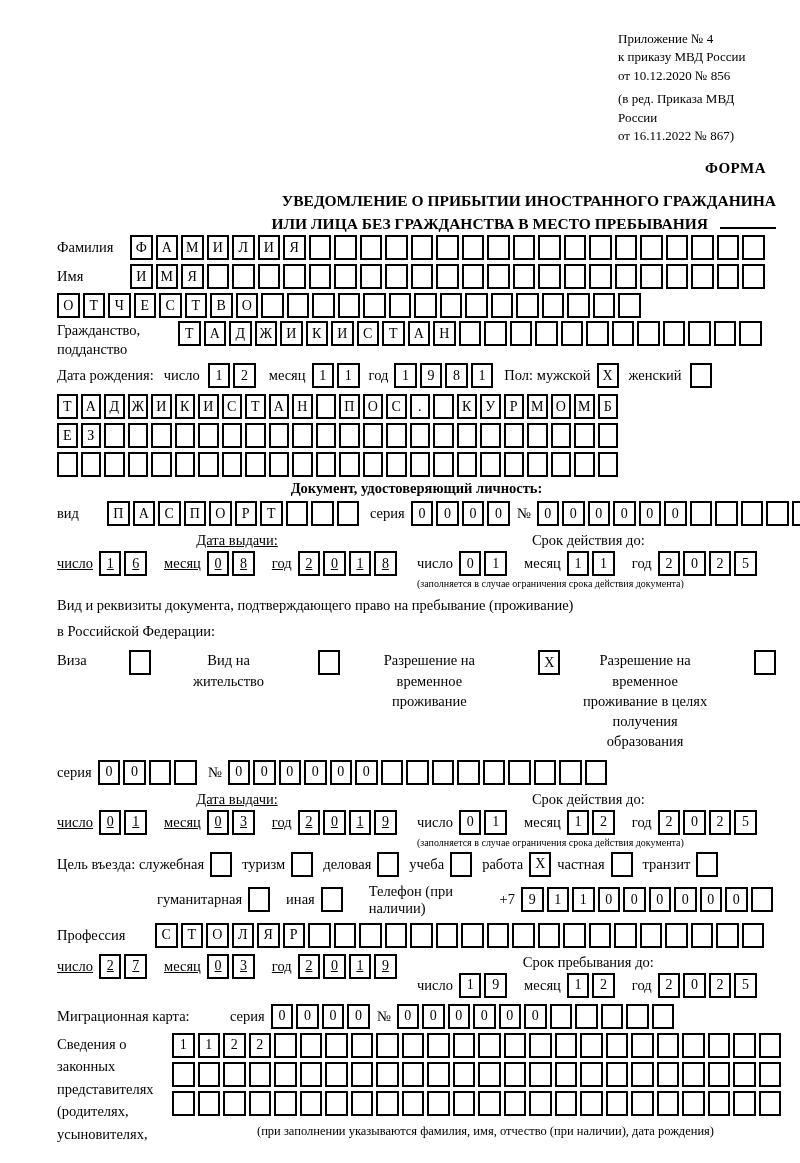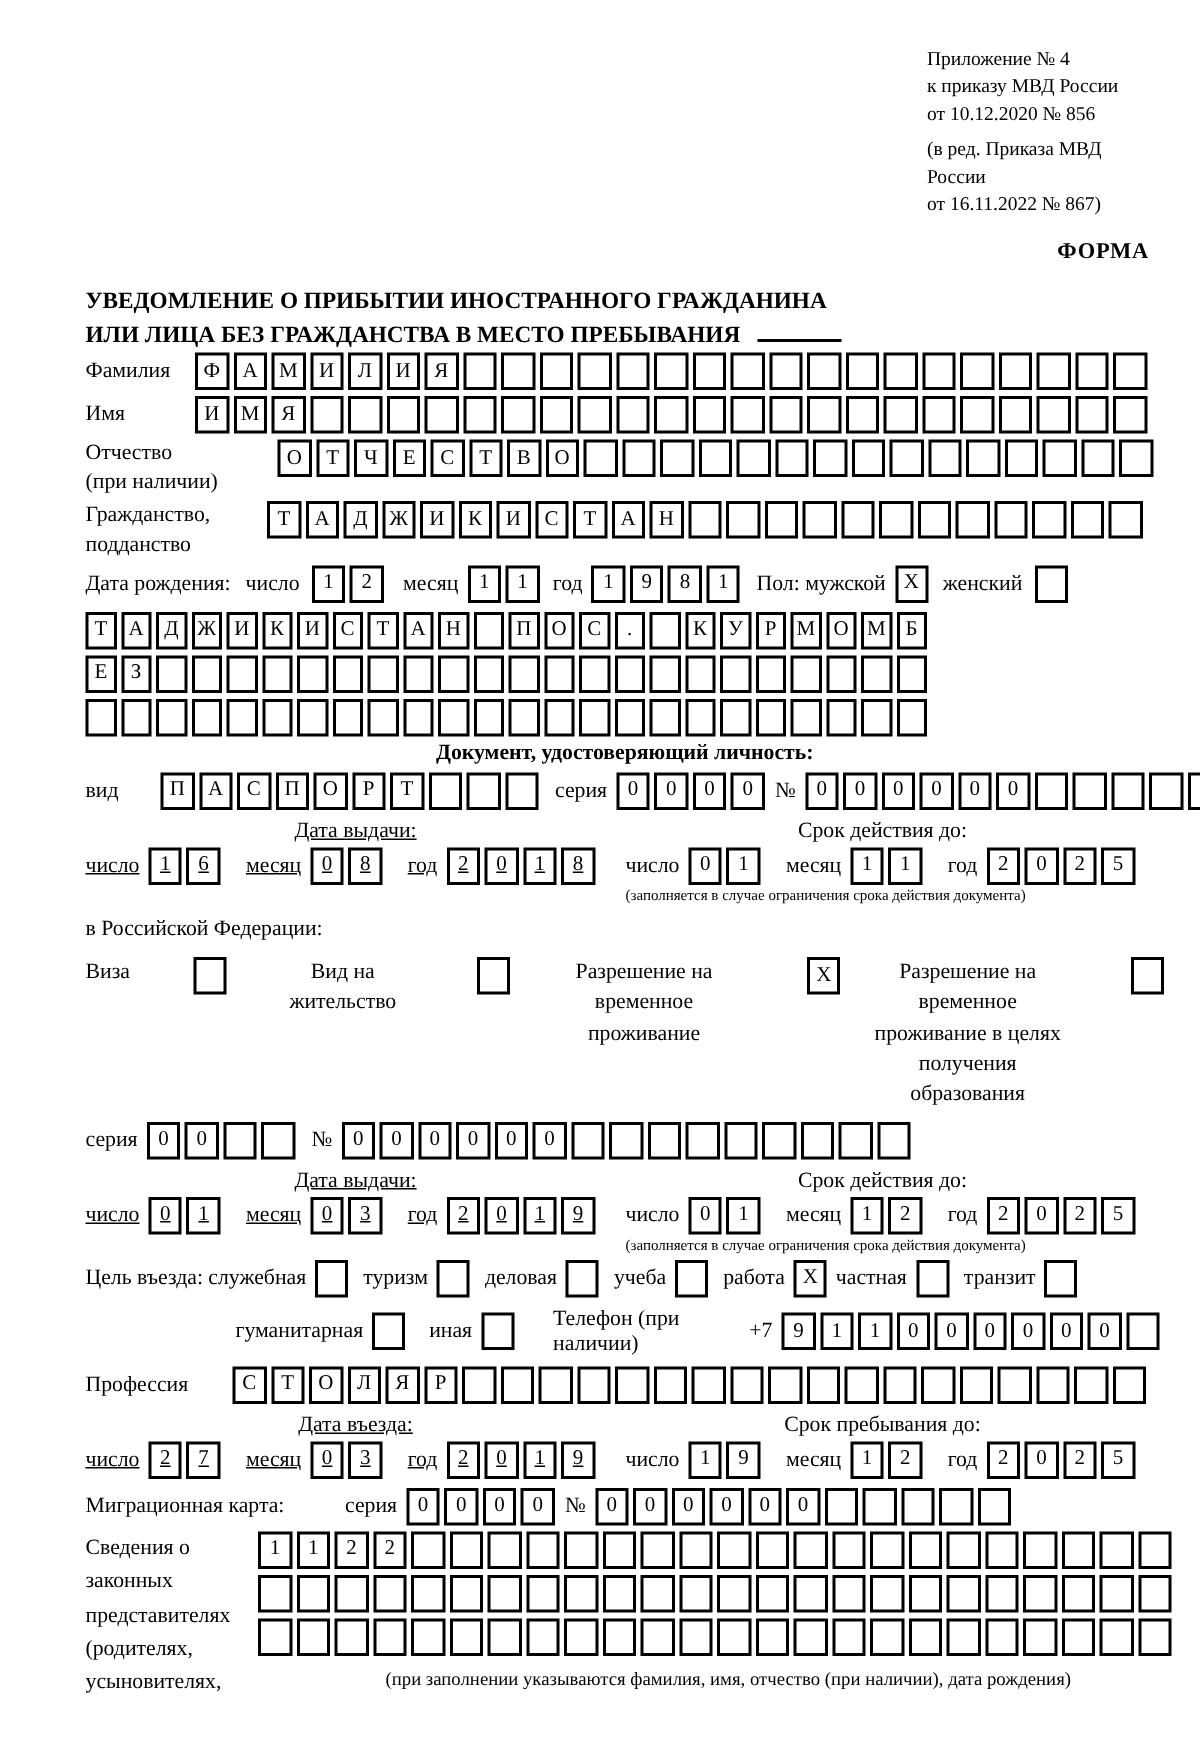--- a/index.html
+++ b/index.html
@@ -10,21 +10,21 @@
     font-family:"Liberation Serif", serif;
     font-size:14.5px;
   }
   .page { padding:30px 24px 0 57px; }
 
   
   .annex { margin-left:561px; font-size:13px; line-height:1.42; }
   .annex-gap { height:5px; }
   .forma { text-align:right; font-weight:bold; font-size:15px; margin-top:14px; padding-right:10px; letter-spacing:.5px; }
 
-  .title { text-align:left; font-weight:bold; font-size:15.5px; line-height:1.5; margin-top:12px; }
+  .title { text-align:right; font-weight:bold; font-size:15.5px; line-height:1.5; margin-top:12px; }
   .blank-line { display:inline-block; width:56px; height:13px; border-bottom:2.5px solid #000; margin-left:12px; }
 
   .sec-heading { font-weight:bold; font-size:15px; margin-top:14px; margin-bottom:12px; letter-spacing:.2px; }
 
   
   .cells { display:flex; flex:none; }
   .cell {
     flex:none; width:22.5px; height:25px; border:2px solid #000; margin-right:3px;
     display:flex; align-items:center; justify-content:center; font-size:14px;
   }
@@ -144,24 +144,20 @@
         <span class="cell"></span>
         <span class="cell"></span>
         <span class="cell"></span>
         <span class="cell"></span>
         <span class="cell"></span>
         <span class="cell"></span>
       </div>
   </div>
 
   <div class="row-top">
-    <div class="lbl2" style="width:128px">
-      <div>Отчество</div>
-      <div>(при наличии)</div>
-    </div>
     <div class="cells">
         <span class="cell">О</span>
         <span class="cell">Т</span>
         <span class="cell">Ч</span>
         <span class="cell">Е</span>
         <span class="cell">С</span>
         <span class="cell">Т</span>
         <span class="cell">В</span>
         <span class="cell">О</span>
         <span class="cell"></span>
@@ -403,20 +399,21 @@
             <span class="cell">0</span>
             <span class="cell">2</span>
             <span class="cell">5</span>
           </div>
       </div>
       <div class="dp-note">(заполняется в случае ограничения срока действия документа)</div>
     </div>
   </div>
 
   <div class="paragraph">
+    <div>Вид и реквизиты документа, подтверждающего право на пребывание (проживание)</div>
     <div>в Российской Федерации:</div>
   </div>
 
   <div class="permits">
     <div class="permit">
       <span class="ptext">Виза</span>
       <span class="checkbox"></span>
     </div>
     <div class="permit" style="margin-left:30px">
       <span class="ptext">Вид на жительство</span>
@@ -574,21 +571,20 @@
         <span class="cell"></span>
         <span class="cell"></span>
         <span class="cell"></span>
         <span class="cell"></span>
         <span class="cell"></span>
       </div>
   </div>
 
   <div class="datepair">
     <div class="dp-left">
-      <div class="dp-head">Дата въезда:</div>
       <div class="dp-line">
         <span class="lab">число</span>
         <div class="cells grp">
             <span class="cell">2</span>
             <span class="cell">7</span>
           </div>
         <span class="lab">месяц</span>
         <div class="cells grp">
             <span class="cell">0</span>
             <span class="cell">3</span>

